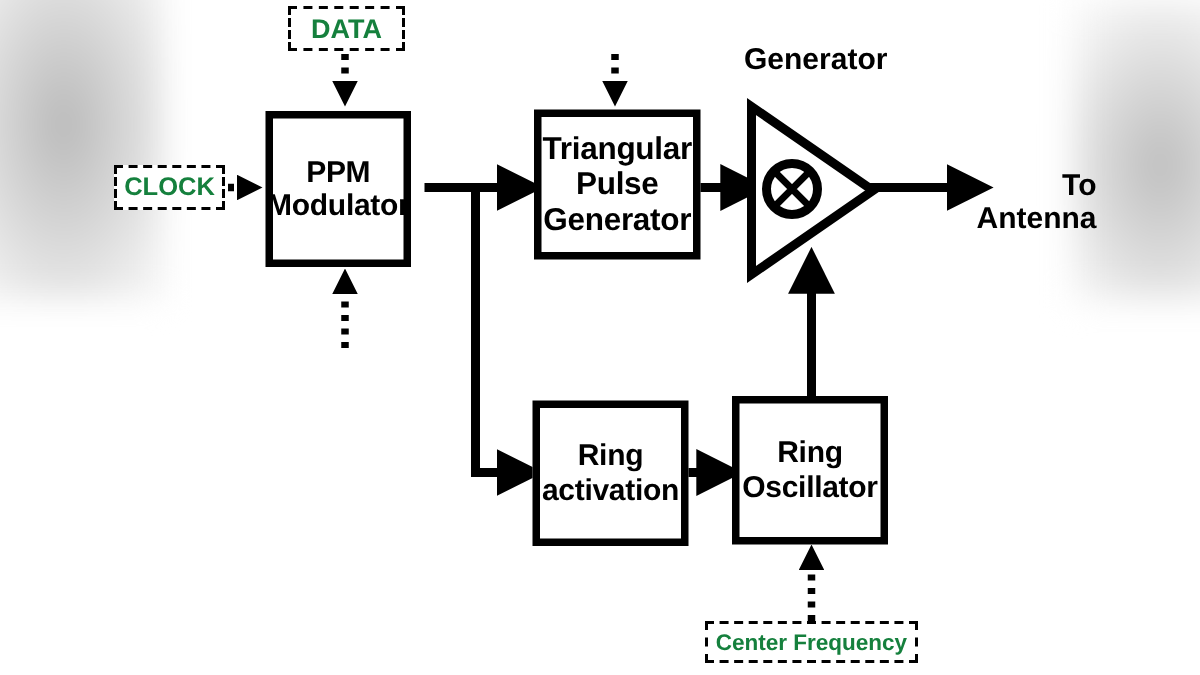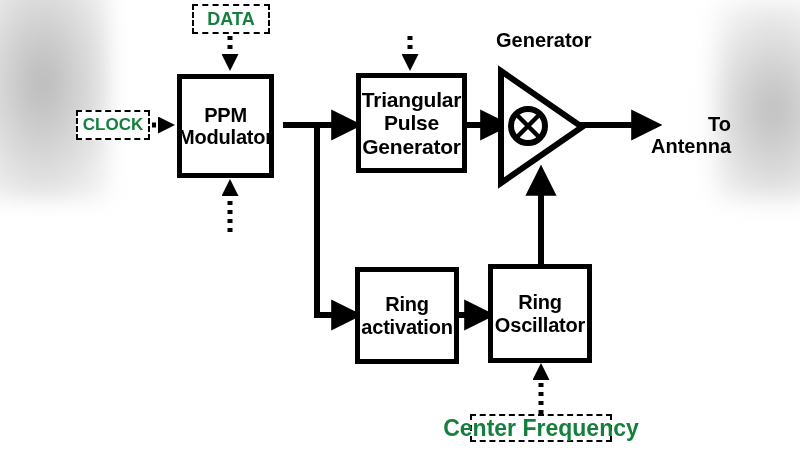--- a/index.html
+++ b/index.html
@@ -163,18 +163,18 @@
     <div class="dashed-label" style="left:192px; top:4px; width:78px; height:30px;">
       <span>DATA</span>
     </div>
 
 
     <div class="dashed-label" style="left:76px; top:110px; width:74px; height:30px; font-size:17px;">
       <span>CLOCK</span>
     </div>
 
 
-    <div class="dashed-label" style="left:470px; top:414px; width:142px; height:28px; font-size:23px;">
+    <div class="dashed-label" style="left:470px; top:414px; width:142px; height:28px; font-size:15px;">
       <span>Center Frequency</span>
     </div>
 
   </div>
 </div>
 
 </body></html>

